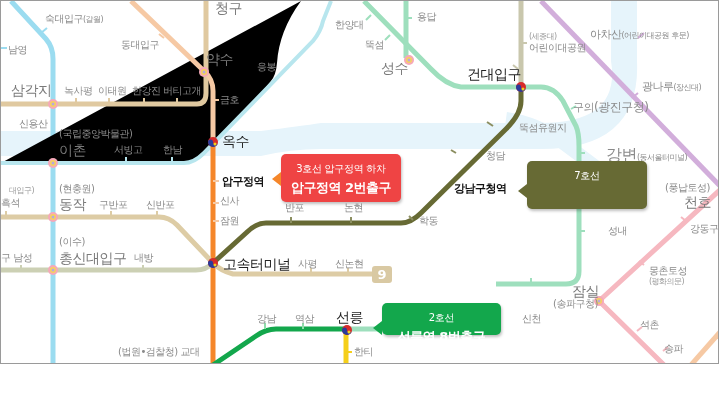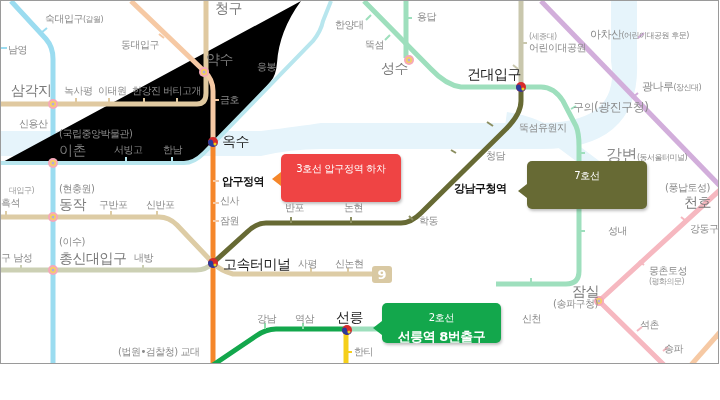--- a/index.html
+++ b/index.html
@@ -224,23 +224,24 @@
   <span class="lbl big" style="left:571px;top:283px;">잠실</span>
   <span class="lbl" style="left:552px;top:298px;">(송파구청)</span>
   <span class="lbl" style="left:648px;top:265px;">몽촌토성</span>
   <span class="lbl sm" style="left:648px;top:277px;">(평화의문)</span>
   <span class="lbl" style="left:639px;top:319px;">석촌</span>
   <span class="lbl" style="left:663px;top:343px;text-align:right;">송파</span>
 
   <div class="callout" style="left:280px;top:153px;width:120px;height:48px;background:#ef4444;">
     <div class="tail" style="left:-9px;top:18px;border-right:9px solid #f5862a;"></div>
     <span class="l1">3호선 압구정역 하차</span>
+    <span class="l2">압구정역 2번출구</span>
   </div>
   <div class="callout" style="left:526px;top:160px;width:120px;height:48px;background:#676a34;">
     <div class="tail" style="left:-9px;top:23px;border-right:9px solid #676a34;"></div>
     <span class="l1">7호선</span>
   </div>
-  <div class="callout" style="left:381px;top:302px;width:119px;height:40px;background:#13a74c;">
+  <div class="callout" style="left:381px;top:302px;width:119px;height:32px;background:#13a74c;">
     <div class="tail" style="left:-9px;top:18px;border-right:9px solid #13a74c;"></div>
     <span class="l1">2호선</span>
     <span class="l2">선릉역 8번출구</span>
   </div>
 </div>
 
 </body></html>

